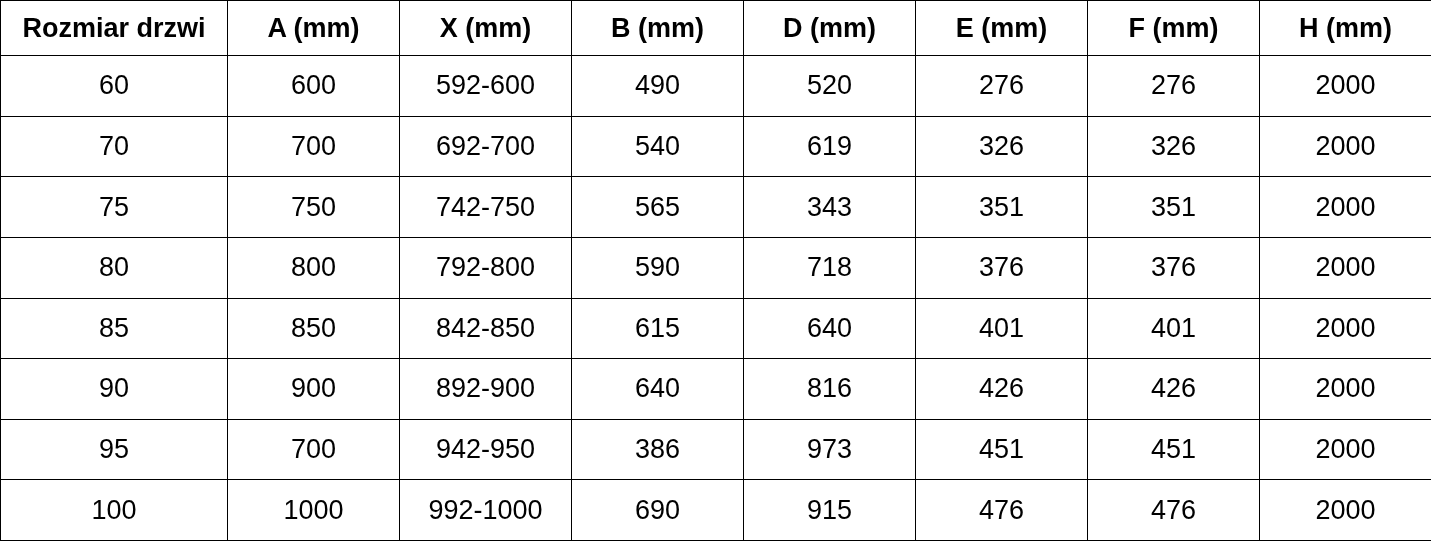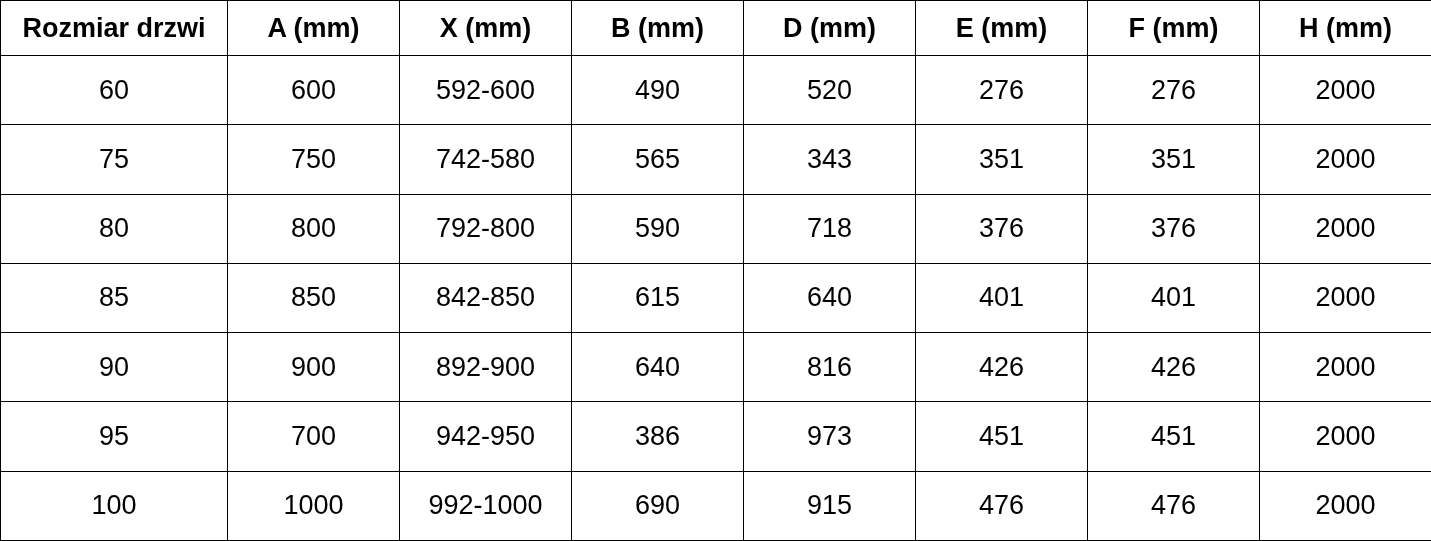--- a/index.html
+++ b/index.html
@@ -73,23 +73,33 @@
         <td>60</td>
         <td>600</td>
         <td>592-600</td>
         <td>490</td>
         <td>520</td>
         <td>276</td>
         <td>276</td>
         <td>2000</td>
       </tr>
       <tr>
+        <td>70</td>
+        <td>700</td>
+        <td>692-700</td>
+        <td>540</td>
+        <td>619</td>
+        <td>326</td>
+        <td>326</td>
+        <td>2000</td>
+      </tr>
+      <tr>
         <td>75</td>
         <td>750</td>
-        <td>742-580</td>
+        <td>742-750</td>
         <td>565</td>
         <td>343</td>
         <td>351</td>
         <td>351</td>
         <td>2000</td>
       </tr>
       <tr>
         <td>80</td>
         <td>800</td>
         <td>792-800</td>

